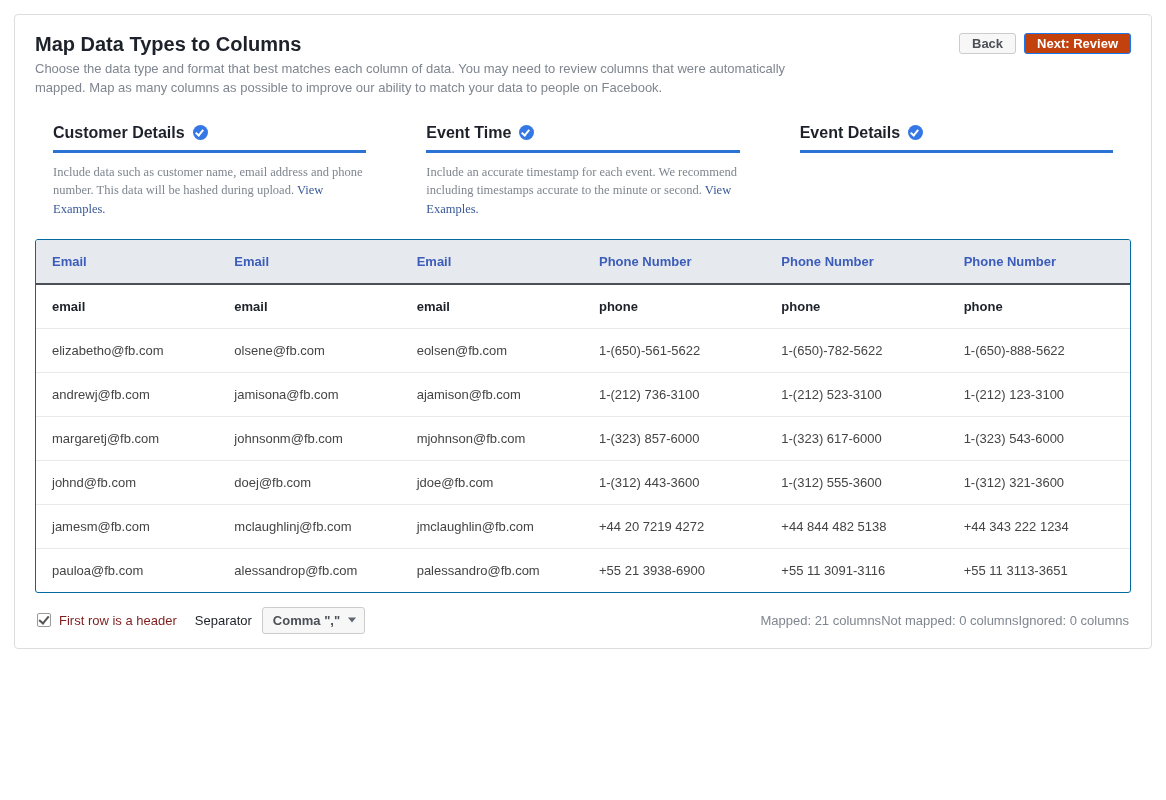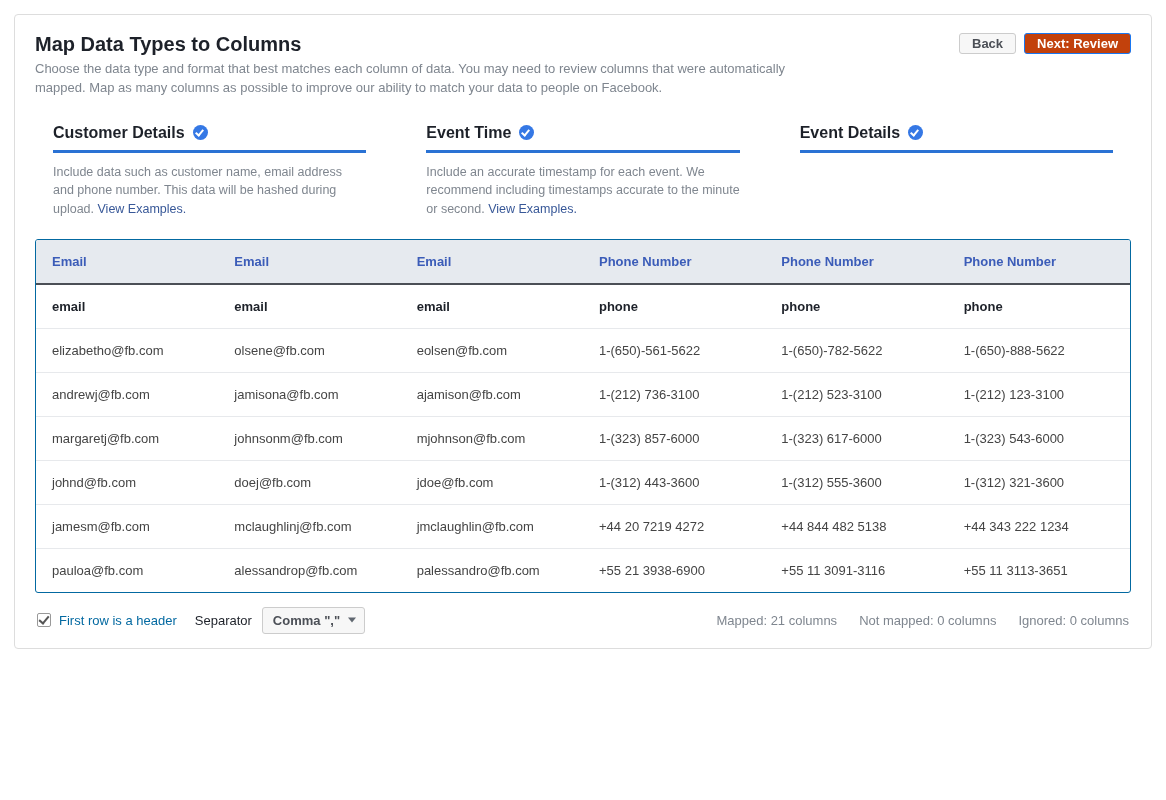--- a/index.html
+++ b/index.html
@@ -90,20 +90,21 @@
     width: 3px;
     height: 6px;
     border: solid #fff;
     border-width: 0 2px 2px 0;
     transform: rotate(40deg);
   }
   .card-desc {
     color: #7f868f;
     font-size: 12.5px;
     line-height: 1.5;
+    font-family: Liberation Serif, serif;
   }
   .table-wrap {
     border: 1px solid #0369a1;
     border-radius: 3px;
     margin: 0 0 10px 0;
     overflow: hidden;
   }
   table.grid {
     border-collapse: collapse;
     width: 100%;
@@ -136,23 +137,22 @@
     align-items: center;
     gap: 20px;
     padding: 4px 2px 2px 2px;
     color: #7f868f;
     font-size: 13px;
   }
   .footer-left { display: flex; align-items: center; gap: 18px; }
   .footer-right {
     margin-left: auto;
     display: flex;
-    gap: 22px;
-  }
-  .chk-wrap { display: flex; align-items: center; gap: 8px; color:#0369a1; }
+  }
+  .chk-wrap { display: flex; align-items: center; gap: 8px; color:#7f1d1d; }
   .chk {
     width: 14px; height: 14px;
     border: 1px solid #999;
     border-radius: 2px;
     background: #fff;
     position: relative;
   }
   .chk.checked::after {
     content: "";
     position: absolute;

